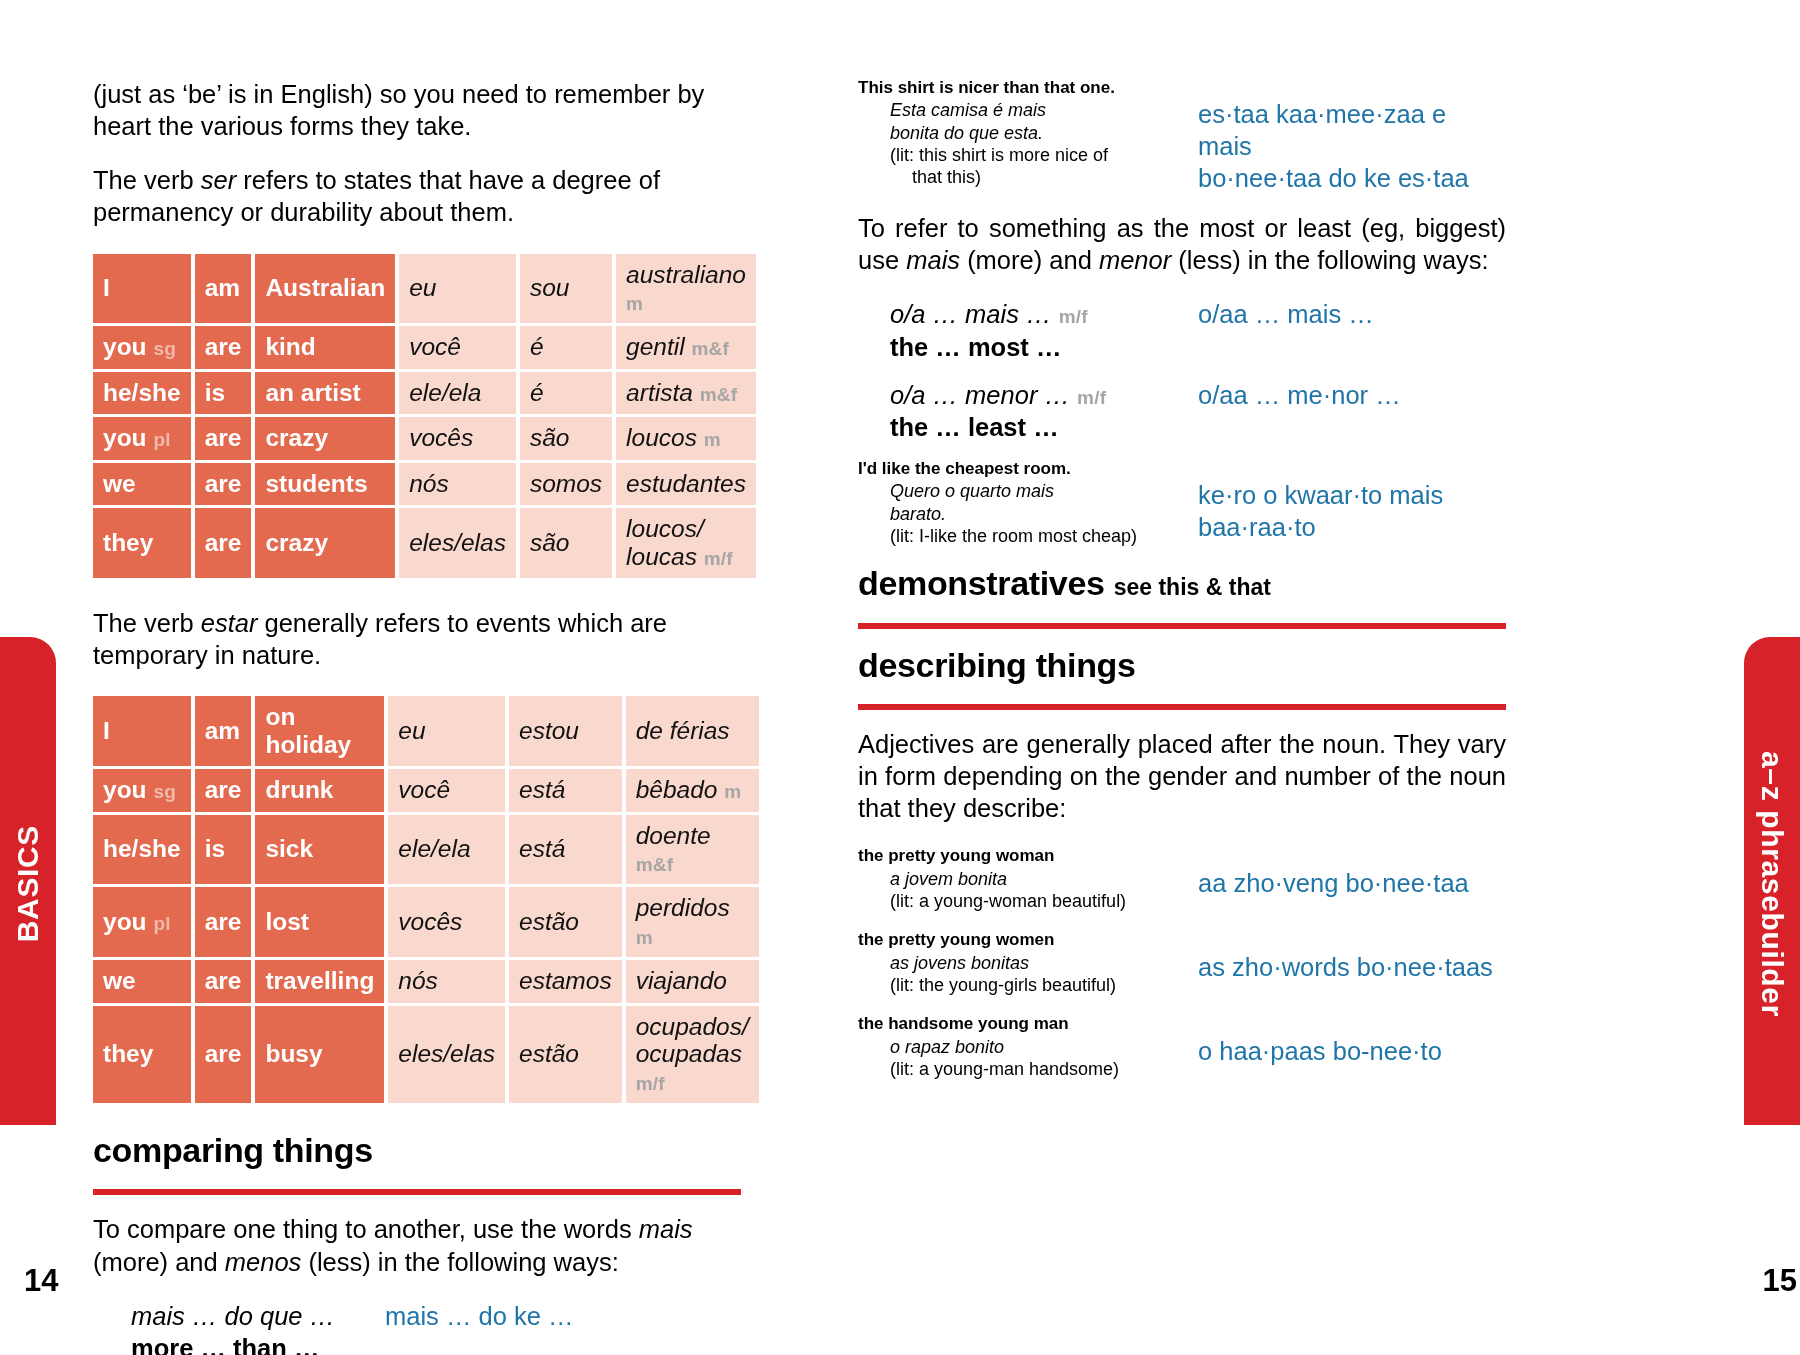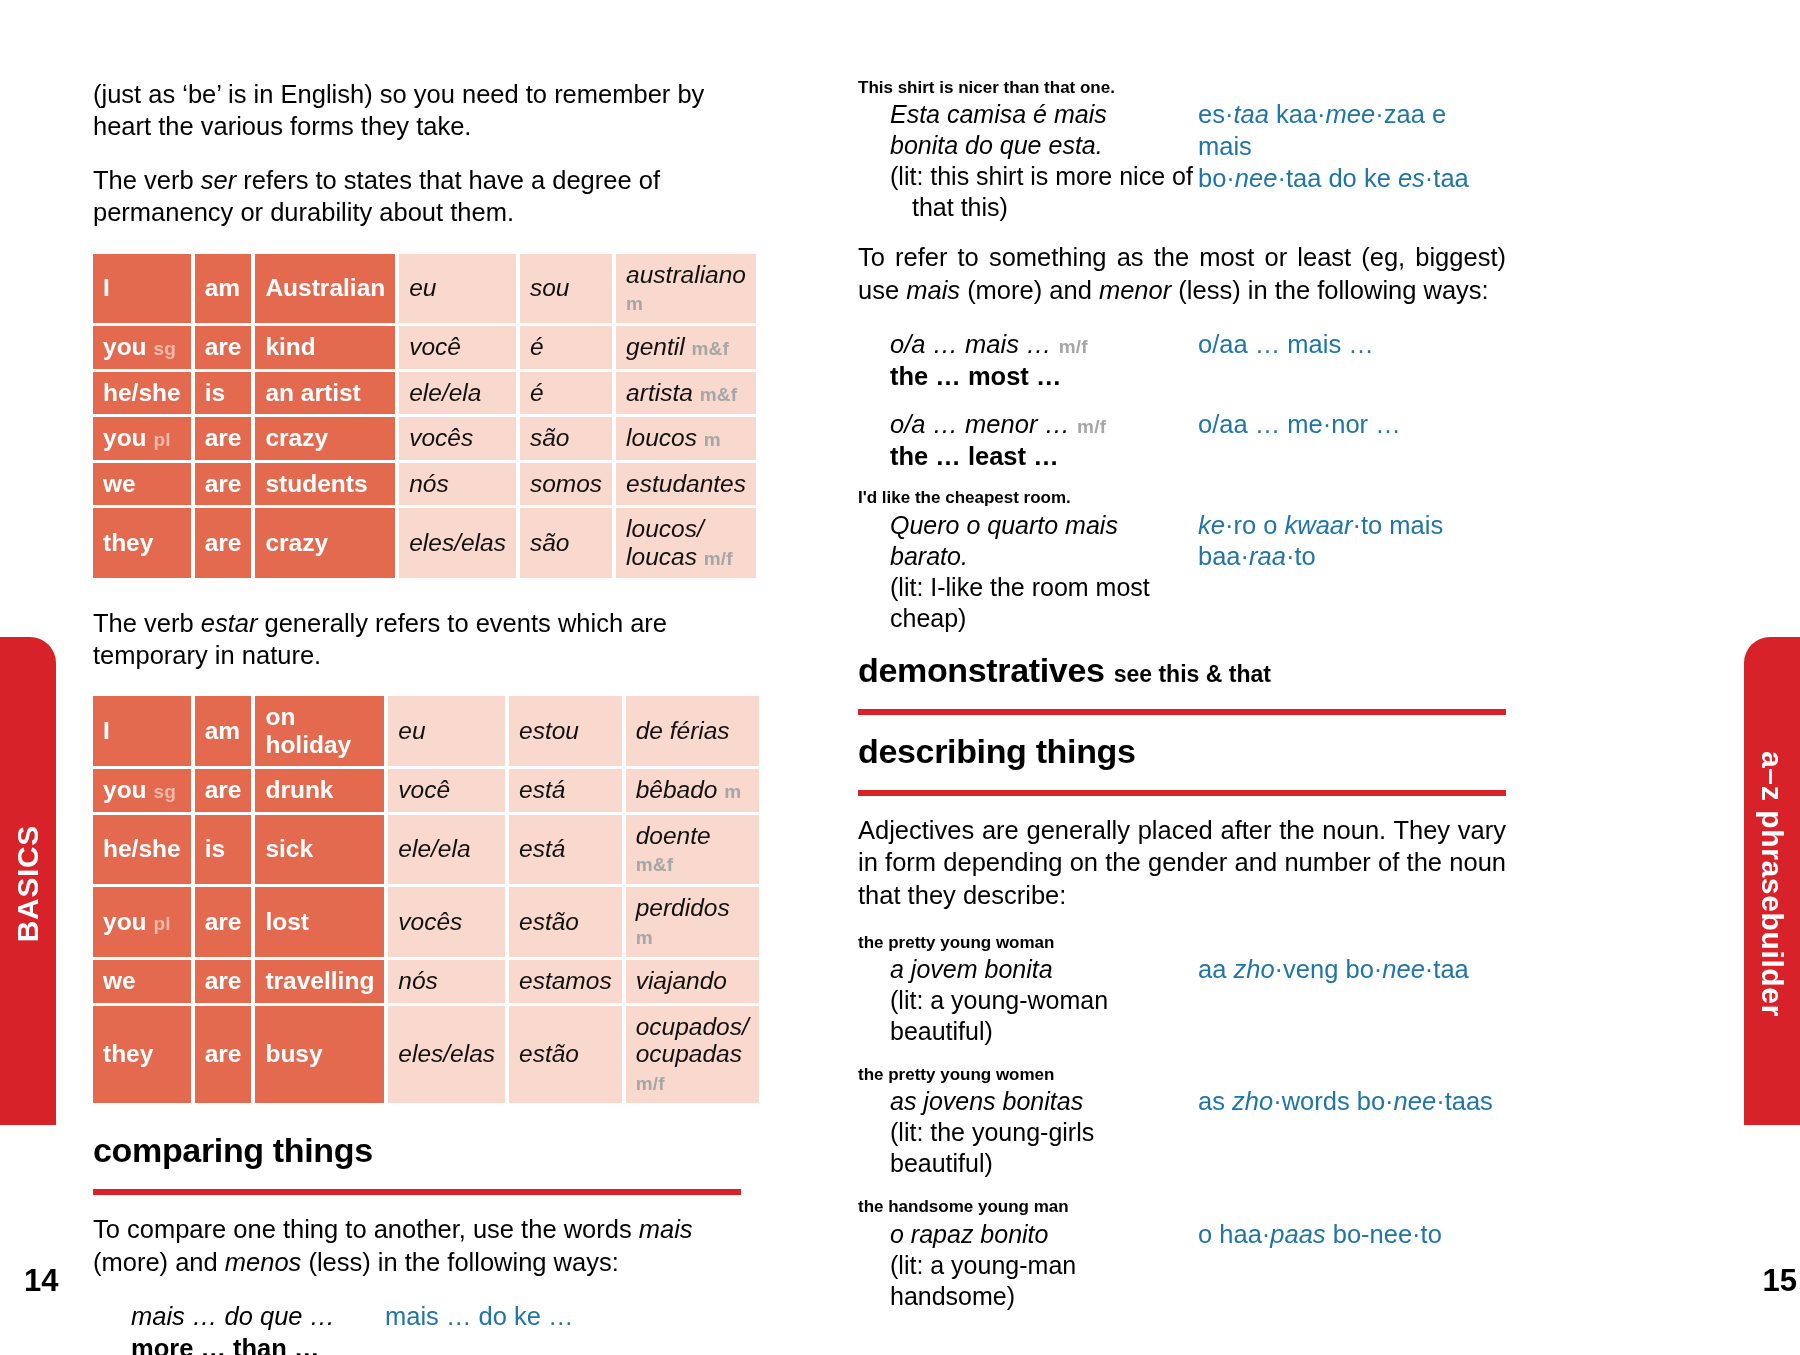--- a/index.html
+++ b/index.html
@@ -138,34 +138,34 @@
     line-height:1.2;
     margin-bottom:1px;
   }
   .ex-row{
     display:flex;
     align-items:flex-start;
   }
   .ex-native{
     width:340px;
     flex:0 0 340px;
-    font-size:25px;
+    font-size:18px;
     line-height:1.24;
     padding-left:32px;
     box-sizing:border-box;
   }
   .ex-native .pt-line{font-style:italic;}
   .ex-native .lit{font-style:normal;}
   .ex-native .lit-ind{display:block;padding-left:22px;}
   .ex-phon{
     font-size:25.5px;
     line-height:1.24;
     color:#1f74a8;
   }
-  .ex-phon .em{font-style:italic;}
+  .ex-phon .em{}
 
   
   .pair{margin:0 0 16px 0;}
   .pair-row{display:flex;align-items:flex-start;}
   .pair-left{
     width:292px;flex:0 0 292px;
     padding-left:38px;box-sizing:border-box;
     font-size:25.5px;line-height:1.26;
   }
   #col-right .pair-left{width:340px;flex:0 0 340px;padding-left:32px;}

